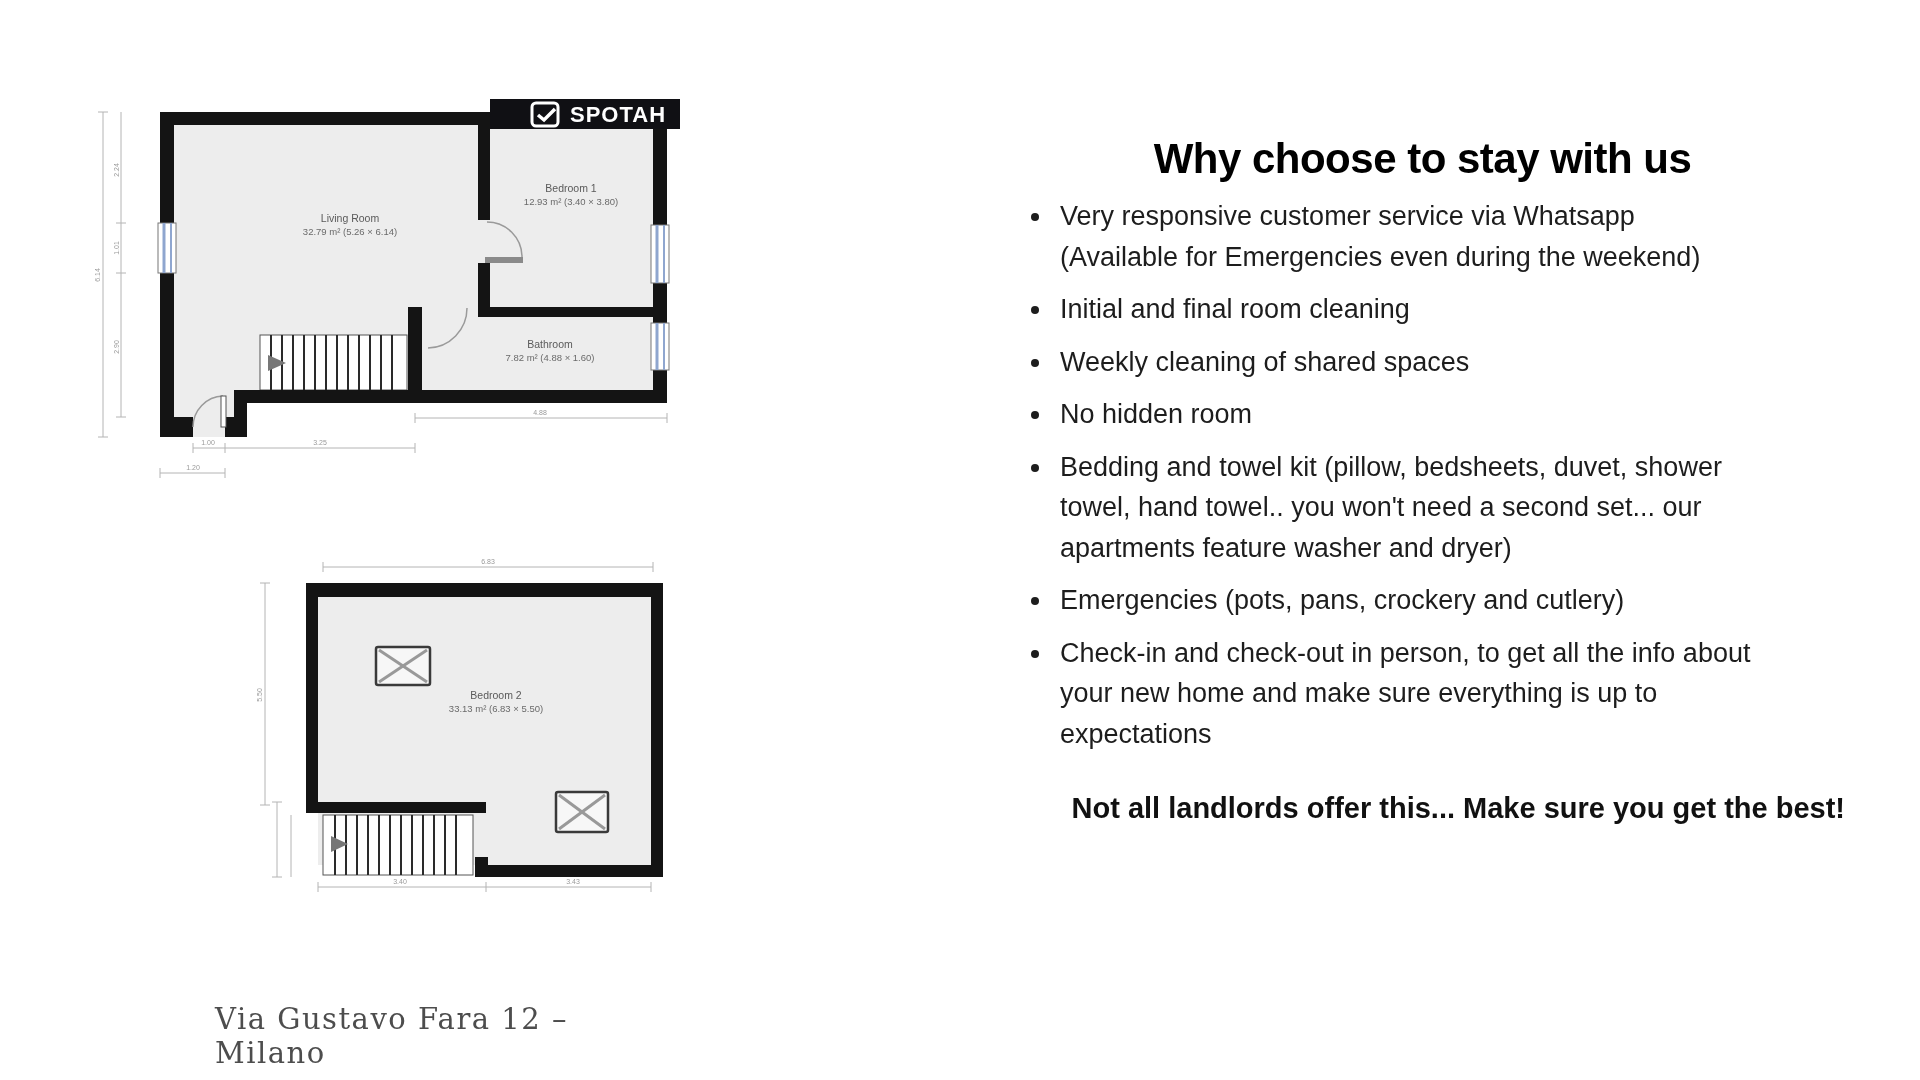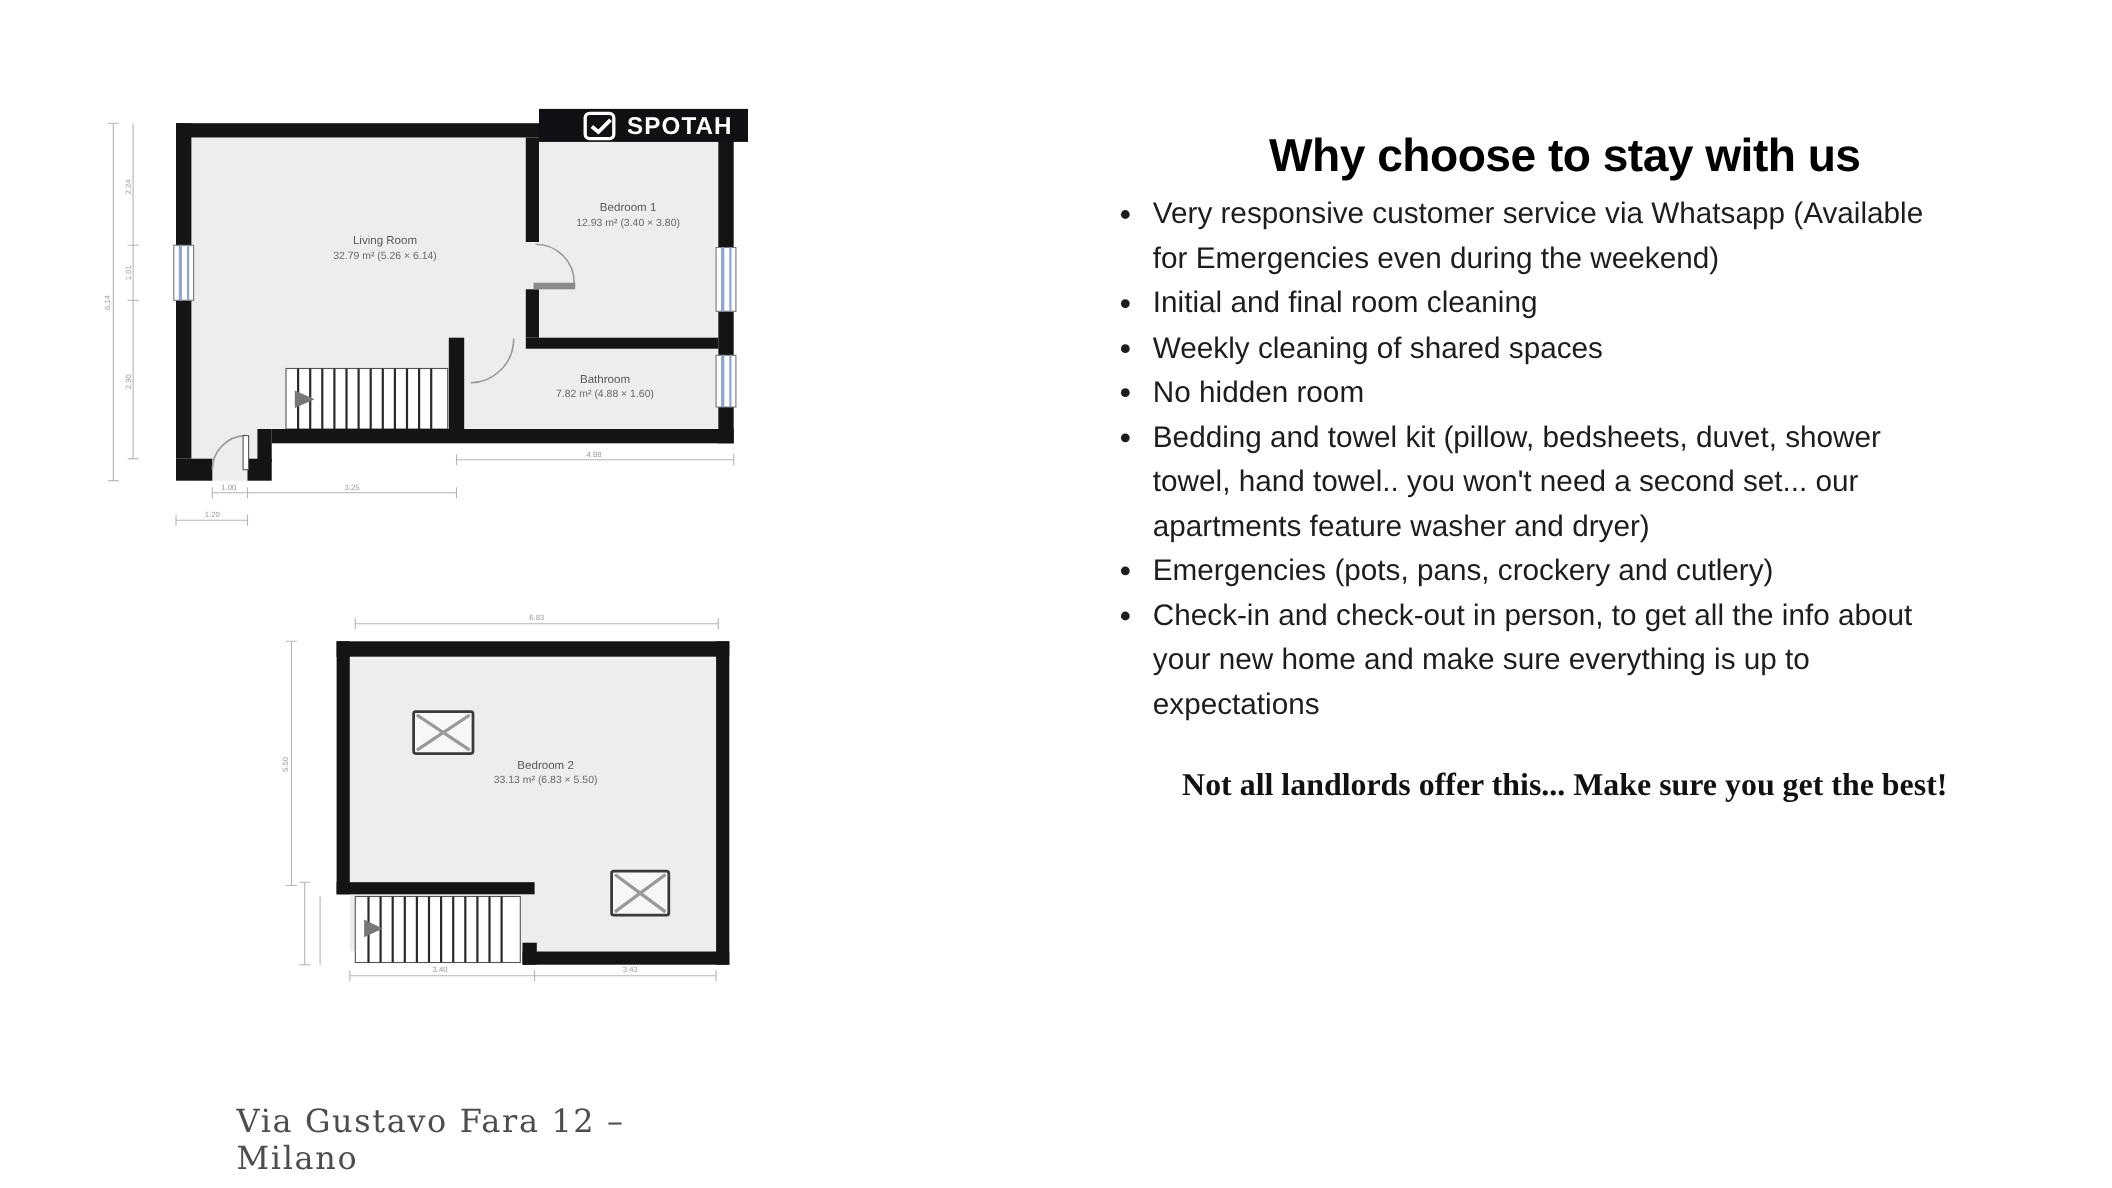--- a/index.html
+++ b/index.html
@@ -13,36 +13,36 @@
   .fp svg{display:block;}
   .fp-upper{left:90px;top:85px;}
   .fp-lower{left:253px;top:555px;}
   .address{
     position:absolute;left:215px;top:1002px;width:420px;
     font-family:"DejaVu Serif","Liberation Serif",serif;
     font-size:29px;font-weight:400;color:#4d4d4d;letter-spacing:1.5px;
   }
   
   .content{
-    position:absolute;left:1000px;top:116px;width:845px;color:#1d1d1d;
+    position:absolute;left:1000px;top:134px;width:845px;color:#1d1d1d;
   }
   .content .title{
     margin:0;font-size:42px;line-height:1.2;font-weight:700;
     text-align:center;color:#000;letter-spacing:-0.5px;
   }
   .content .subtitle{
     margin:84px 0 0 0;font-size:27px;font-weight:700;text-align:center;color:#111;
   }
   .content ul.offers{
     margin:8px 0 0 12px;padding:0 0 0 30px;width:730px;
     font-size:27px;line-height:1.5;color:#1d1d1d;
   }
-  .content ul.offers li{margin:0;padding-left:6px;}
+  .content ul.offers li{margin:12px;padding-left:6px;}
   .content .closing{
-    margin:38px 0 0 0;font-size:29px;font-weight:700;text-align:center;color:#111;font-family:Liberation Serif, serif;
+    margin:38px 0 0 0;font-size:29px;font-weight:700;text-align:right;color:#111;
   }
   
   text.room-name{font-size:10.5px;fill:#5a5a5a;font-weight:400;}
   text.room-area{font-size:9.5px;fill:#6a6a6a;}
   text.dim{font-size:7px;fill:#9a9a9a;}
   text.wm{font-size:22px;font-weight:700;fill:#ffffff;letter-spacing:1px;}
   .dimline{stroke:#b4b4b4;stroke-width:1;}
   .arc{stroke:#9a9a9a;stroke-width:1.5;fill:none;}
   .tread{stroke:#2a2a2a;stroke-width:2;}
 </style>

